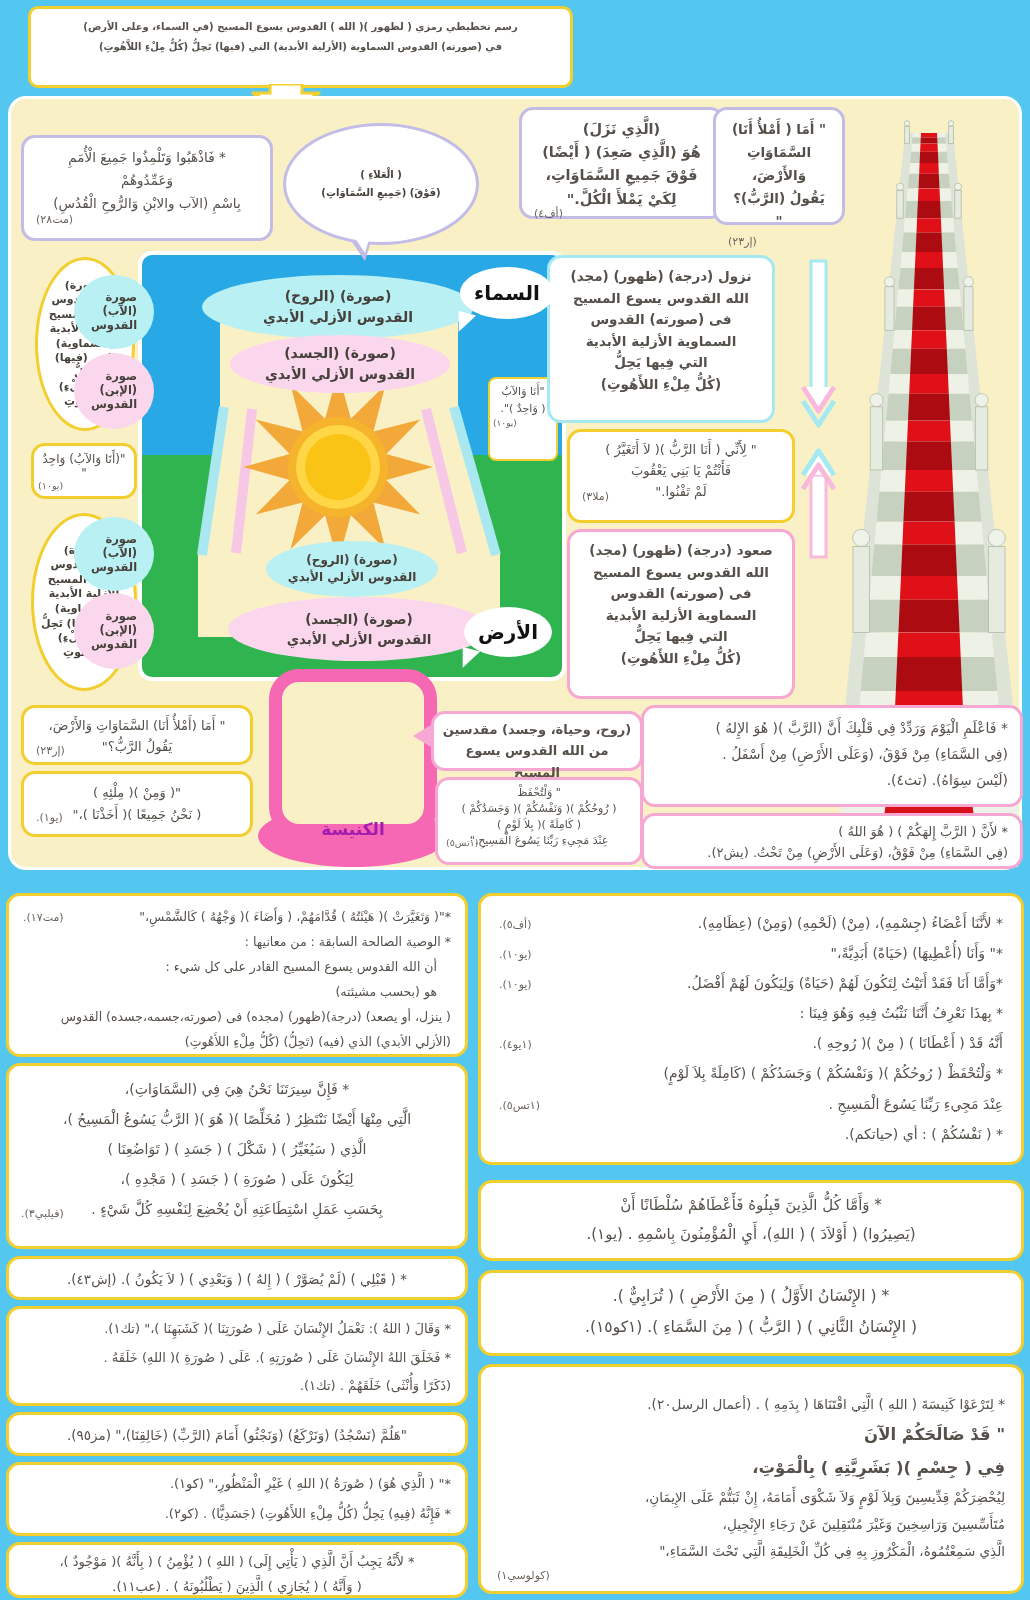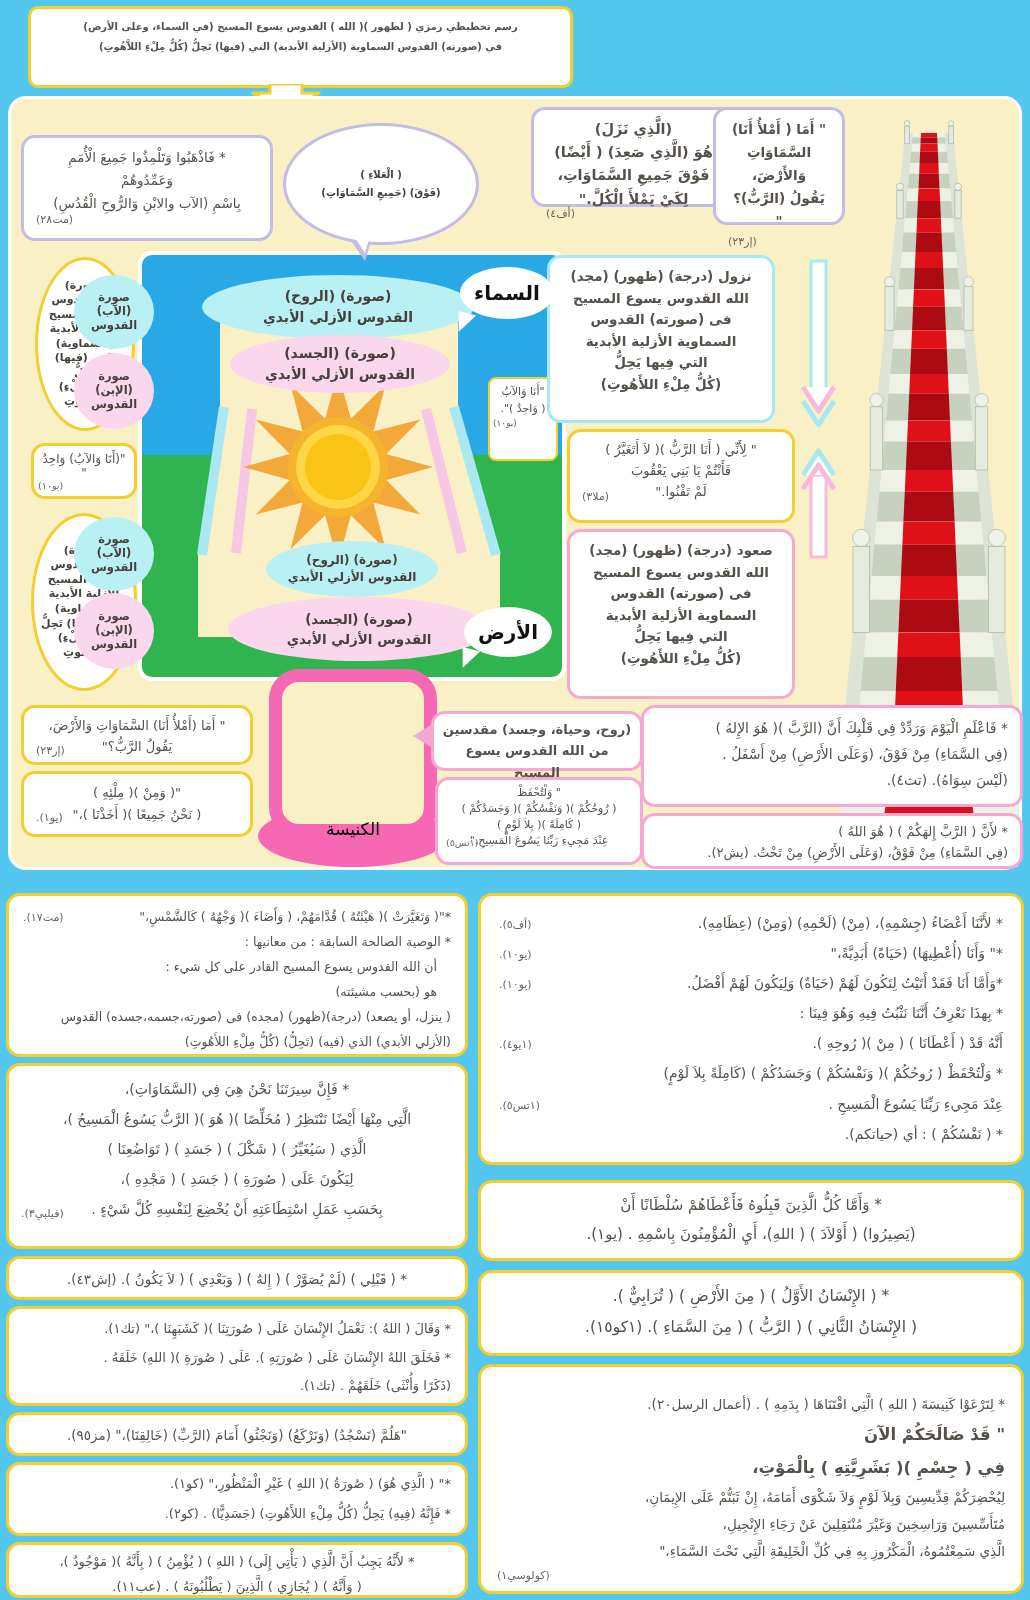--- a/index.html
+++ b/index.html
@@ -13,21 +13,21 @@
   .b-cyan{border:3px solid #a5e9f2}
   .pre{white-space:pre-line}
   .ctr{text-align:center}
   .rt{text-align:right}
   .ref{color:#6a645c;font-size:11px;text-align:left;display:block}
   .row{display:flex;justify-content:space-between;align-items:baseline}
   .row .ref{display:inline}
   .ell{position:absolute;border-radius:50%;display:flex;align-items:center;justify-content:center;text-align:center;font-weight:bold;color:#454039;white-space:pre-line}
   .ell.cy{background:#b9f0f3}
   .ell.pk{background:#fbd7ee}
-  .sb{position:absolute;border-radius:50%;display:flex;align-items:center;justify-content:center;text-align:center;font-weight:bold;font-size:11.5px;line-height:1.2;color:#454039;white-space:pre-line;z-index:6}
+  .sb{position:absolute;border-radius:50%;display:flex;align-items:center;justify-content:center;text-align:right;font-weight:bold;font-size:11.5px;line-height:1.2;color:#454039;white-space:pre-line;z-index:6}
   .oval{position:absolute;background:#fff;border:3px solid #f2ce2e;border-radius:50%;display:flex;align-items:center;justify-content:center;text-align:center;font-weight:bold;font-size:11px;line-height:1.32;color:#454039;white-space:pre-line;box-sizing:border-box;padding:6px}
   .speech{position:absolute;background:#fff;border-radius:50%;display:flex;align-items:center;justify-content:center;font-weight:bold;font-size:20px;color:#111;z-index:7}
   .panel{position:absolute;left:8px;top:96px;width:1014px;height:774px;background:#faf0c6;border:3px solid #fff;border-radius:18px;box-sizing:border-box}
   .bold{font-weight:bold}
   .em{font-weight:bold;font-size:16.5px}
 </style>
 </head>
 <body>
 
 <div class="page">
@@ -136,21 +136,21 @@
       <span class="ref" style="margin-top:-4px">(مت٢٨)</span>
     </div>
 
     <div class="ell" style="left:272px;top:24px;width:190px;height:116px;background:#fff;border:3px solid #c3bce6;font-size:10px;line-height:1.8;z-index:5">
       <div class="pre">( الْعَلاَءِ )
 (فَوْقَ) (جَمِيعِ السَّمَاوَاتِ)</div>
     </div>
     <div class="abs" style="left:336px;top:136px;width:0;height:0;border-top:26px solid #c3bce6;border-left:18px solid transparent;border-right:8px solid transparent;z-index:4"></div>
     <div class="abs" style="left:340px;top:133px;width:0;height:0;border-top:21px solid #fff;border-left:14px solid transparent;border-right:6px solid transparent;z-index:5"></div>
 
-    <div class="box b-lav ctr" style="left:520px;top:8px;width:205px;height:100px;font-size:14.5px;line-height:1.6;font-weight:bold">
+    <div class="box b-lav ctr" style="left:508px;top:8px;width:205px;height:112px;font-size:14.5px;line-height:1.6;font-weight:bold">
       <div class="pre">(الَّذِي نَزَلَ)
 هُوَ (الَّذِي صَعِدَ) ( أَيْضًا)
 فَوْقَ جَمِيعِ السَّمَاوَاتِ،
 لِكَيْ يَمْلأَ الْكُلَّ."</div>
       <span class="ref" style="margin-top:-6px;font-weight:normal">(أف٤)</span>
     </div>
 
     <div class="box b-lav ctr" style="left:702px;top:8px;width:132px;height:118px;font-size:13.5px;line-height:1.7;font-weight:bold">
       <div class="pre">" أَمَا ( أَمْلأُ أَنَا)
 السَّمَاوَاتِ وَالأَرْضَ،
@@ -272,21 +272,21 @@
       <g>
         <rect x="18" y="216" width="15" height="82" fill="#fff" stroke="#f9b9dd" stroke-width="3"></rect>
         <polyline points="10,216 25.5,192 41,216" fill="#fff" stroke="#a5e9f2" stroke-width="5" stroke-linejoin="round"></polyline>
         <polyline points="10,230 25.5,206 41,230" fill="none" stroke="#f9b9dd" stroke-width="5" stroke-linejoin="round"></polyline>
       </g>
     </svg>
 
     <div class="abs" style="left:247px;top:570px;width:190px;height:200px">
       <div class="abs" style="left:0;top:136px;width:190px;height:62px;background:#f668b4;border-radius:50%"></div>
       <div class="abs" style="left:11px;top:0;width:168px;height:168px;background:#faf0c6;border:13px solid #f668b4;border-radius:30px;box-sizing:border-box"></div>
-      <div class="abs ctr" style="left:0;top:150px;width:190px;font-weight:normal;font-size:17px;color:#000000;z-index:3">الكنيسة</div>
+      <div class="abs ctr" style="left:0;top:150px;width:190px;font-weight:bold;font-size:17px;color:#a21caf;z-index:3">الكنيسة</div>
     </div>
 
     <div class="box b-yellow ctr" style="left:10px;top:606px;width:232px;height:60px;font-size:13px;line-height:1.6">
       <div class="pre">" أَمَا (أَمْلأُ أَنَا) السَّمَاوَاتِ وَالأَرْضَ،
 يَقُولُ الرَّبُّ؟"</div>
       <span class="ref" style="margin-top:-16px">(إر٢٣)</span>
     </div>
     <div class="box b-yellow ctr" style="left:10px;top:672px;width:232px;height:66px;font-size:13px;line-height:1.7">
       <div class="pre">"( وَمِنْ )( مِلْئِهِ )
 ( نَحْنُ جَمِيعًا )( أَخَذْنَا )،"</div>

